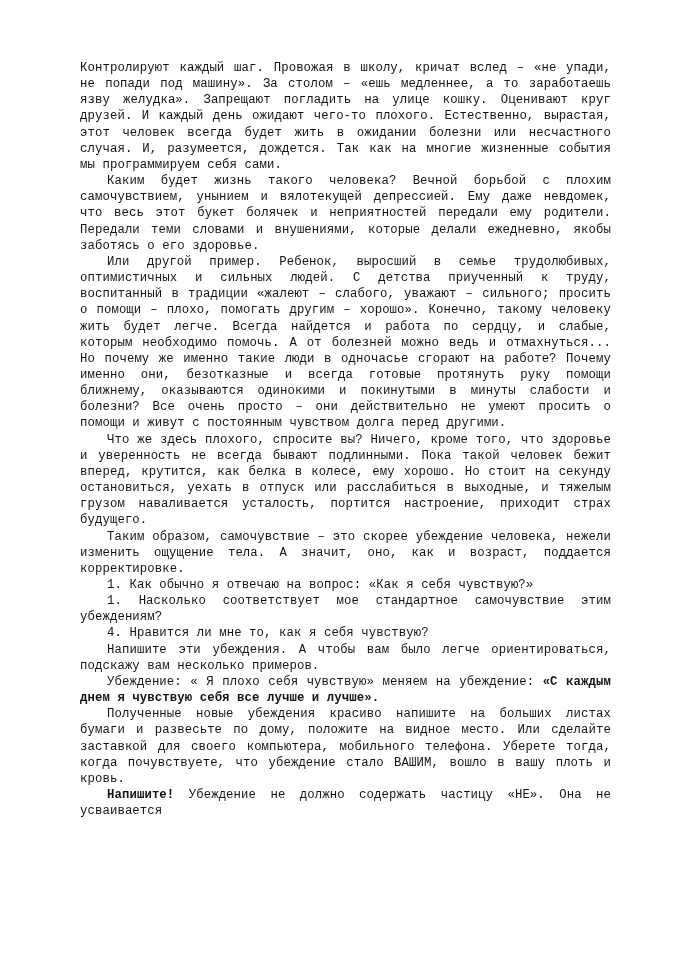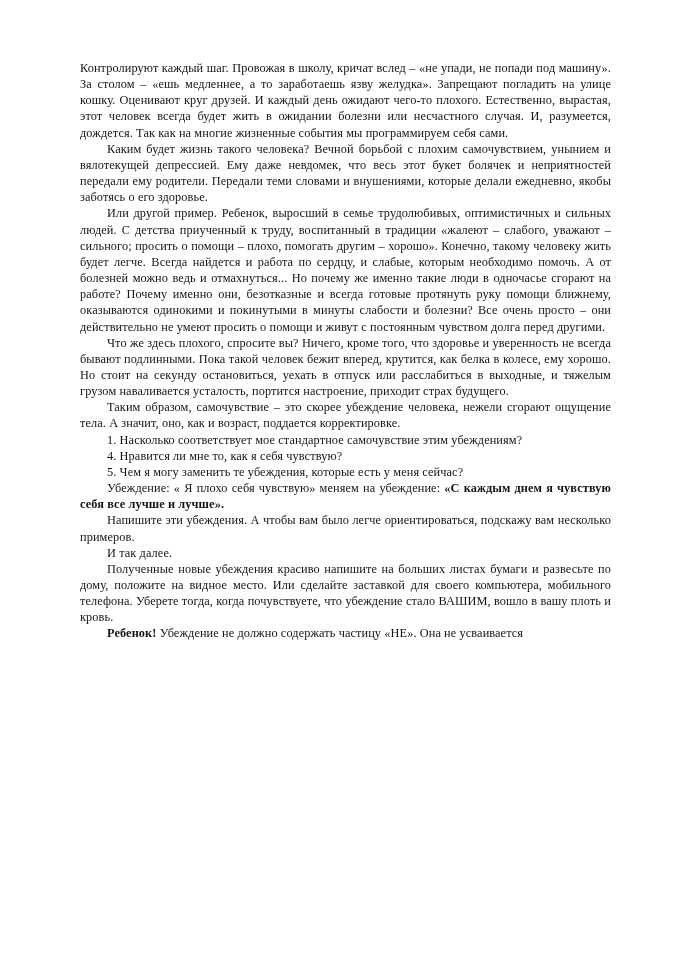--- a/index.html
+++ b/index.html
@@ -22,40 +22,40 @@
     top: 60px;
     width: 531px;
     font-size: 12.3px;
     line-height: 16.15px;
     text-align: justify;
     letter-spacing: 0.1px;
   }
   .para {
     margin: 0;
     padding: 0;
+    font-family: Liberation Mono, monospace;
   }
   .para.indent {
     text-indent: 27px;
   }
   .seg.bold {
     font-weight: bold;
   }
 </style>
 </head>
 <body>
 
 <div class="page">
   <div class="text-block">
       <p class="para"><span class="seg">Контролируют каждый шаг. Провожая в школу, кричат вслед – «не упади, не попади под машину». За столом – «ешь медленнее, а то заработаешь язву желудка». Запрещают погладить на улице кошку. Оценивают круг друзей. И каждый день ожидают чего-то плохого. Естественно, вырастая, этот человек всегда будет жить в ожидании болезни или несчастного случая. И, разумеется, дождется. Так как на многие жизненные события мы программируем себя сами.</span></p>
       <p class="para indent"><span class="seg">Каким будет жизнь такого человека? Вечной борьбой с плохим самочувствием, унынием и вялотекущей депрессией. Ему даже невдомек, что весь этот букет болячек и неприятностей передали ему родители. Передали теми словами и внушениями, которые делали ежедневно, якобы заботясь о его здоровье.</span></p>
       <p class="para indent"><span class="seg">Или другой пример. Ребенок, выросший в семье трудолюбивых, оптимистичных и сильных людей. С детства приученный к труду, воспитанный в традиции «жалеют – слабого, уважают – сильного; просить о помощи – плохо, помогать другим – хорошо». Конечно, такому человеку жить будет легче. Всегда найдется и работа по сердцу, и слабые, которым необходимо помочь. А от болезней можно ведь и отмахнуться... Но почему же именно такие люди в одночасье сгорают на работе? Почему именно они, безотказные и всегда готовые протянуть руку помощи ближнему, оказываются одинокими и покинутыми в минуты слабости и болезни? Все очень просто – они действительно не умеют просить о помощи и живут с постоянным чувством долга перед другими.</span></p>
       <p class="para indent"><span class="seg">Что же здесь плохого, спросите вы? Ничего, кроме того, что здоровье и уверенность не всегда бывают подлинными. Пока такой человек бежит вперед, крутится, как белка в колесе, ему хорошо. Но стоит на секунду остановиться, уехать в отпуск или расслабиться в выходные, и тяжелым грузом наваливается усталость, портится настроение, приходит страх будущего.</span></p>
-      <p class="para indent"><span class="seg">Таким образом, самочувствие – это скорее убеждение человека, нежели сгорают ощущение тела. А значит, оно, как и возраст, поддается корректировке.</span></p>
+      <p class="para indent"><span class="seg">Таким образом, самочувствие – это скорее убеждение человека, нежели изменить ощущение тела. А значит, оно, как и возраст, поддается корректировке.</span></p>
+      <p class="para indent"><span class="seg">1. Как обычно я отвечаю на вопрос: «Как я себя чувствую?»</span></p>
       <p class="para indent"><span class="seg">1. Насколько соответствует мое стандартное самочувствие этим убеждениям?</span></p>
       <p class="para indent"><span class="seg">4. Нравится ли мне то, как я себя чувствую?</span></p>
-      <p class="para indent"><span class="seg">5. Чем я могу заменить те убеждения, которые есть у меня сейчас?</span></p>
+      <p class="para indent"><span class="seg">Напишите эти убеждения. А чтобы вам было легче ориентироваться, подскажу вам несколько примеров.</span></p>
       <p class="para indent"><span class="seg">Убеждение: « Я плохо себя чувствую» меняем на убеждение: </span><span class="seg bold">«С каждым днем я чувствую себя все лучше и лучше».</span></p>
-      <p class="para indent"><span class="seg">Напишите эти убеждения. А чтобы вам было легче ориентироваться, подскажу вам несколько примеров.</span></p>
-      <p class="para indent"><span class="seg">И так далее.</span></p>
       <p class="para indent"><span class="seg">Полученные новые убеждения красиво напишите на больших листах бумаги и развесьте по дому, положите на видное место. Или сделайте заставкой для своего компьютера, мобильного телефона. Уберете тогда, когда почувствуете, что убеждение стало ВАШИМ, вошло в вашу плоть и кровь.</span></p>
-      <p class="para indent"><span class="seg bold">Ребенок!</span><span class="seg"> Убеждение не должно содержать частицу «НЕ». Она не усваивается</span></p>
+      <p class="para indent"><span class="seg bold">Напишите!</span><span class="seg"> Убеждение не должно содержать частицу «НЕ». Она не усваивается</span></p>
     </div>
 </div>
 
 </body></html>

